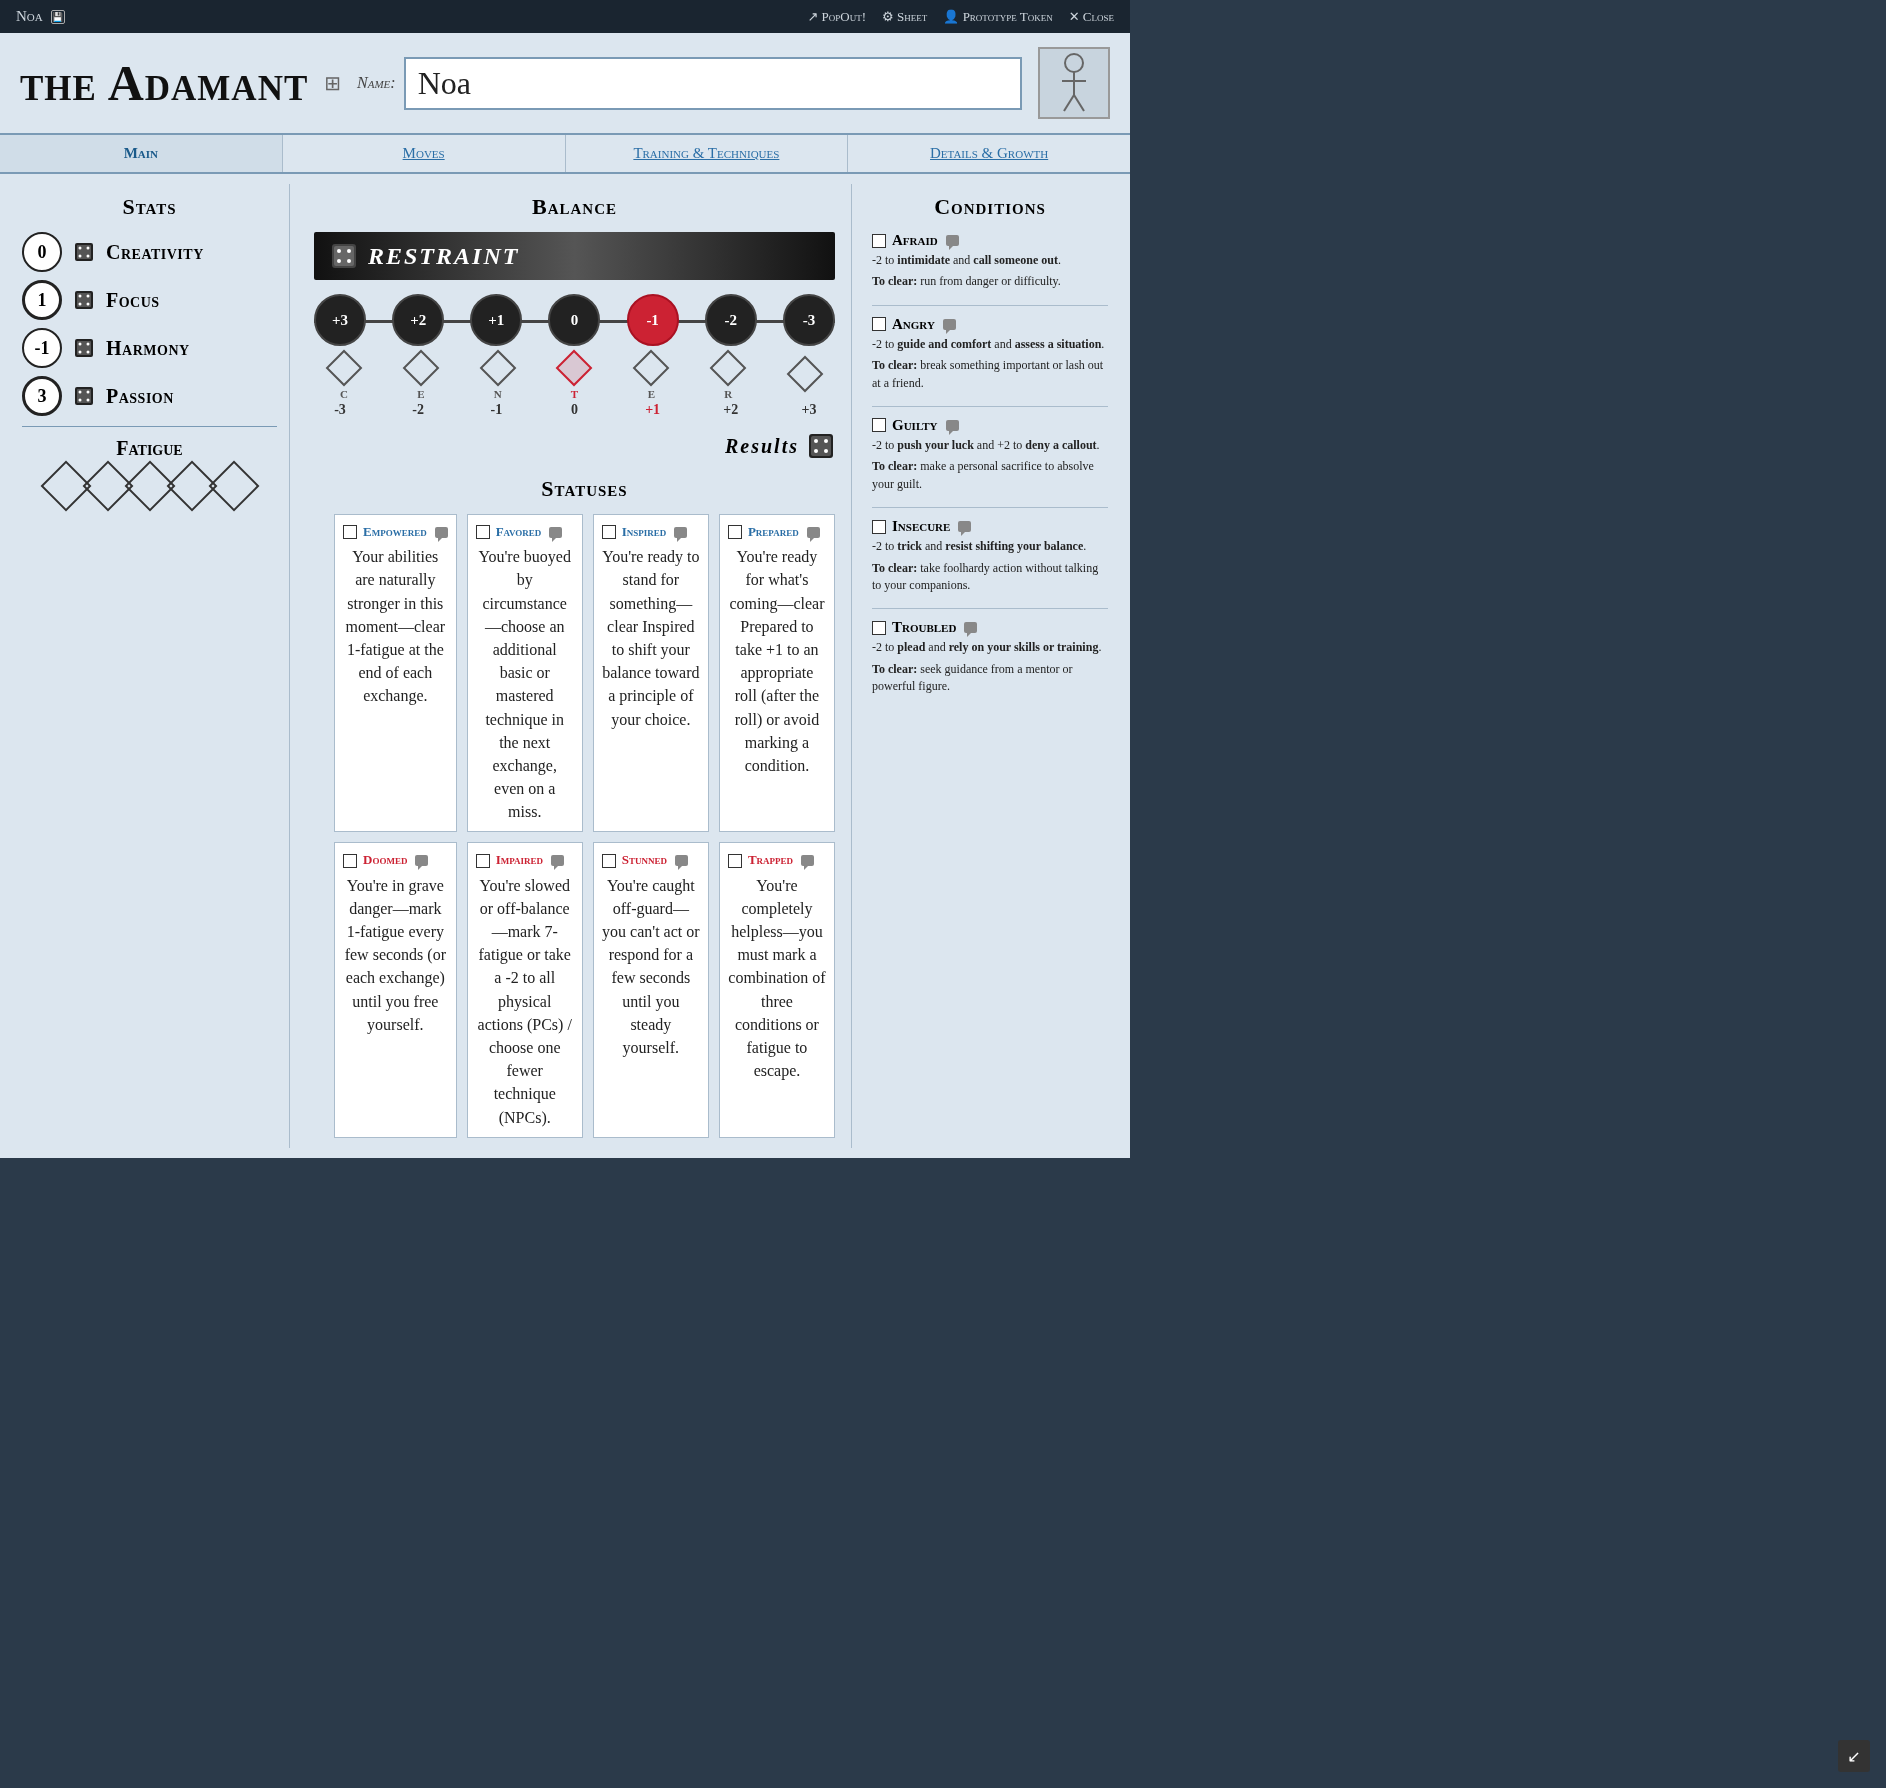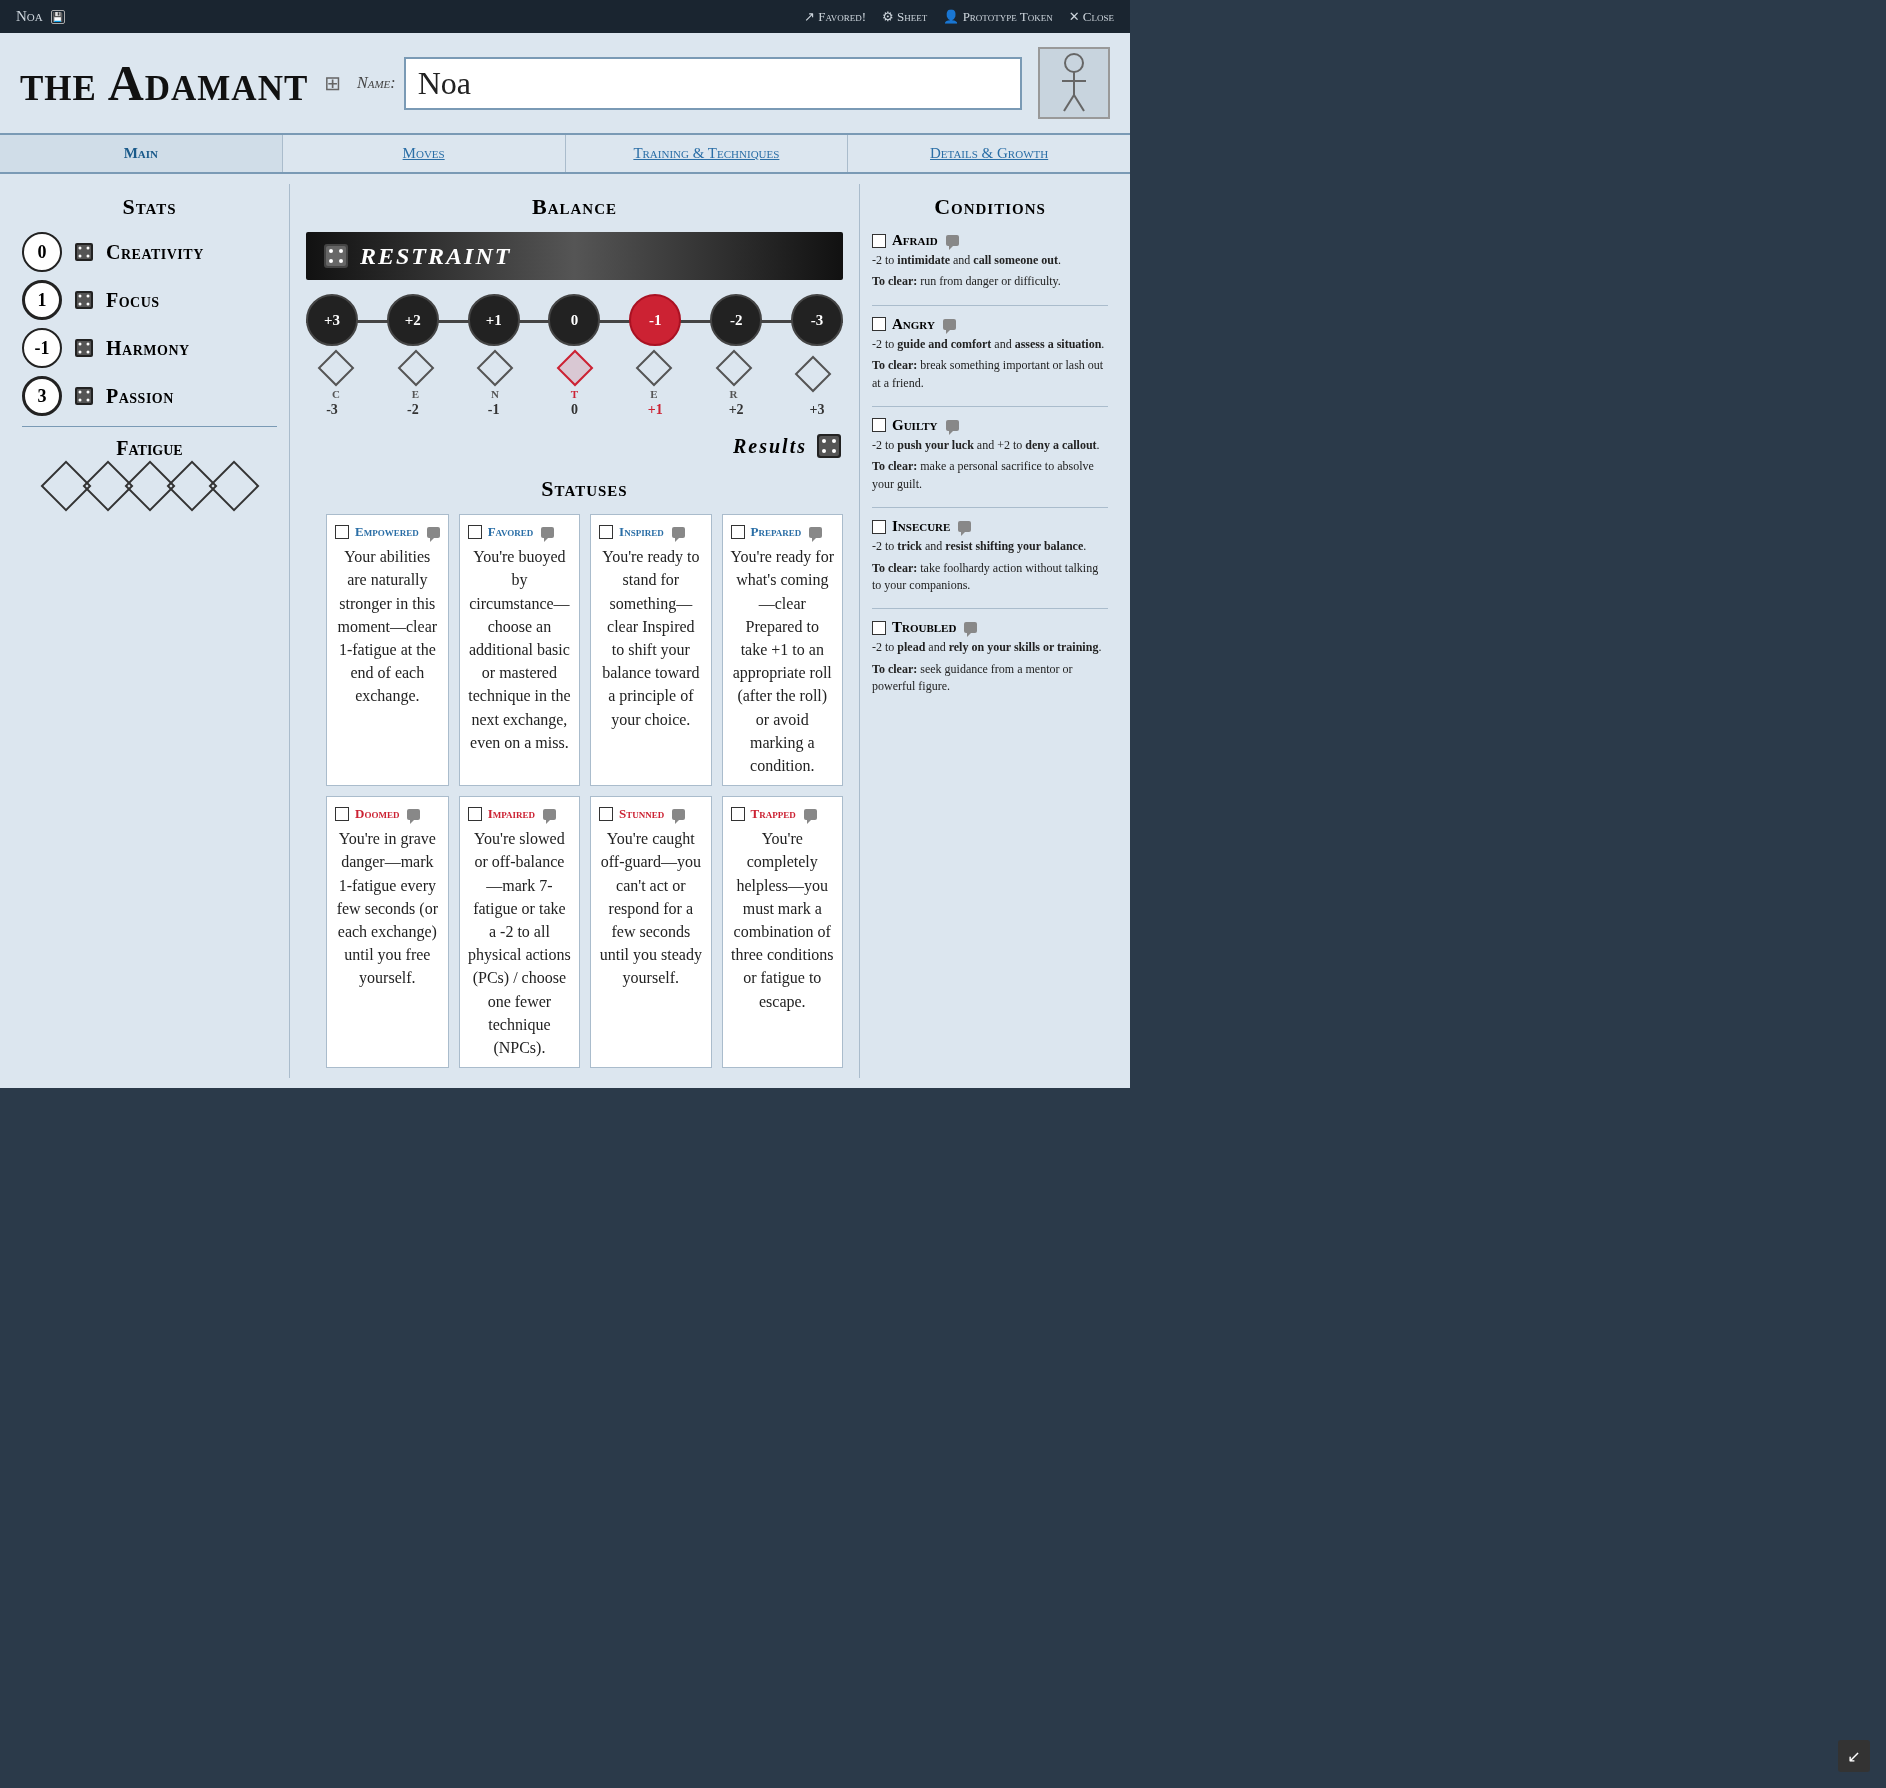--- a/index.html
+++ b/index.html
@@ -99,21 +99,21 @@
       border-right: 1px solid #aabccc;
     }
     .tab:last-child { border-right: none; }
     .tab.active { color: #1a5a8a; font-weight: bold; background: #d0dde8; }
     .tab.link { color: #2a6ea6; text-decoration: underline; }
 
     
     .sheet-body {
       display: grid;
       grid-template-columns: 280px 1fr 260px;
-      gap: 0;
+      gap: 8px;
       padding: 10px;
       min-height: 860px;
     }
 
     
     .stats-col {
       padding: 10px 12px;
       border-right: 1px solid #aabccc;
     }
     .section-title {
@@ -427,21 +427,21 @@
 <body>
 
 <div class="top-bar">
   <div class="top-bar-left">
     <span>Noa</span>
     <span class="top-bar-icon">💾</span>
   </div>
   <div class="top-bar-right">
     <a>
       <span>↗</span>
-      <span>Favored!</span>
+      <span>PopOut!</span>
     </a>
     <a>
       <span>⚙</span>
       <span>Sheet</span>
     </a>
     <a>
       <span>👤</span>
       <span>Prototype Token</span>
     </a>
     <a>

